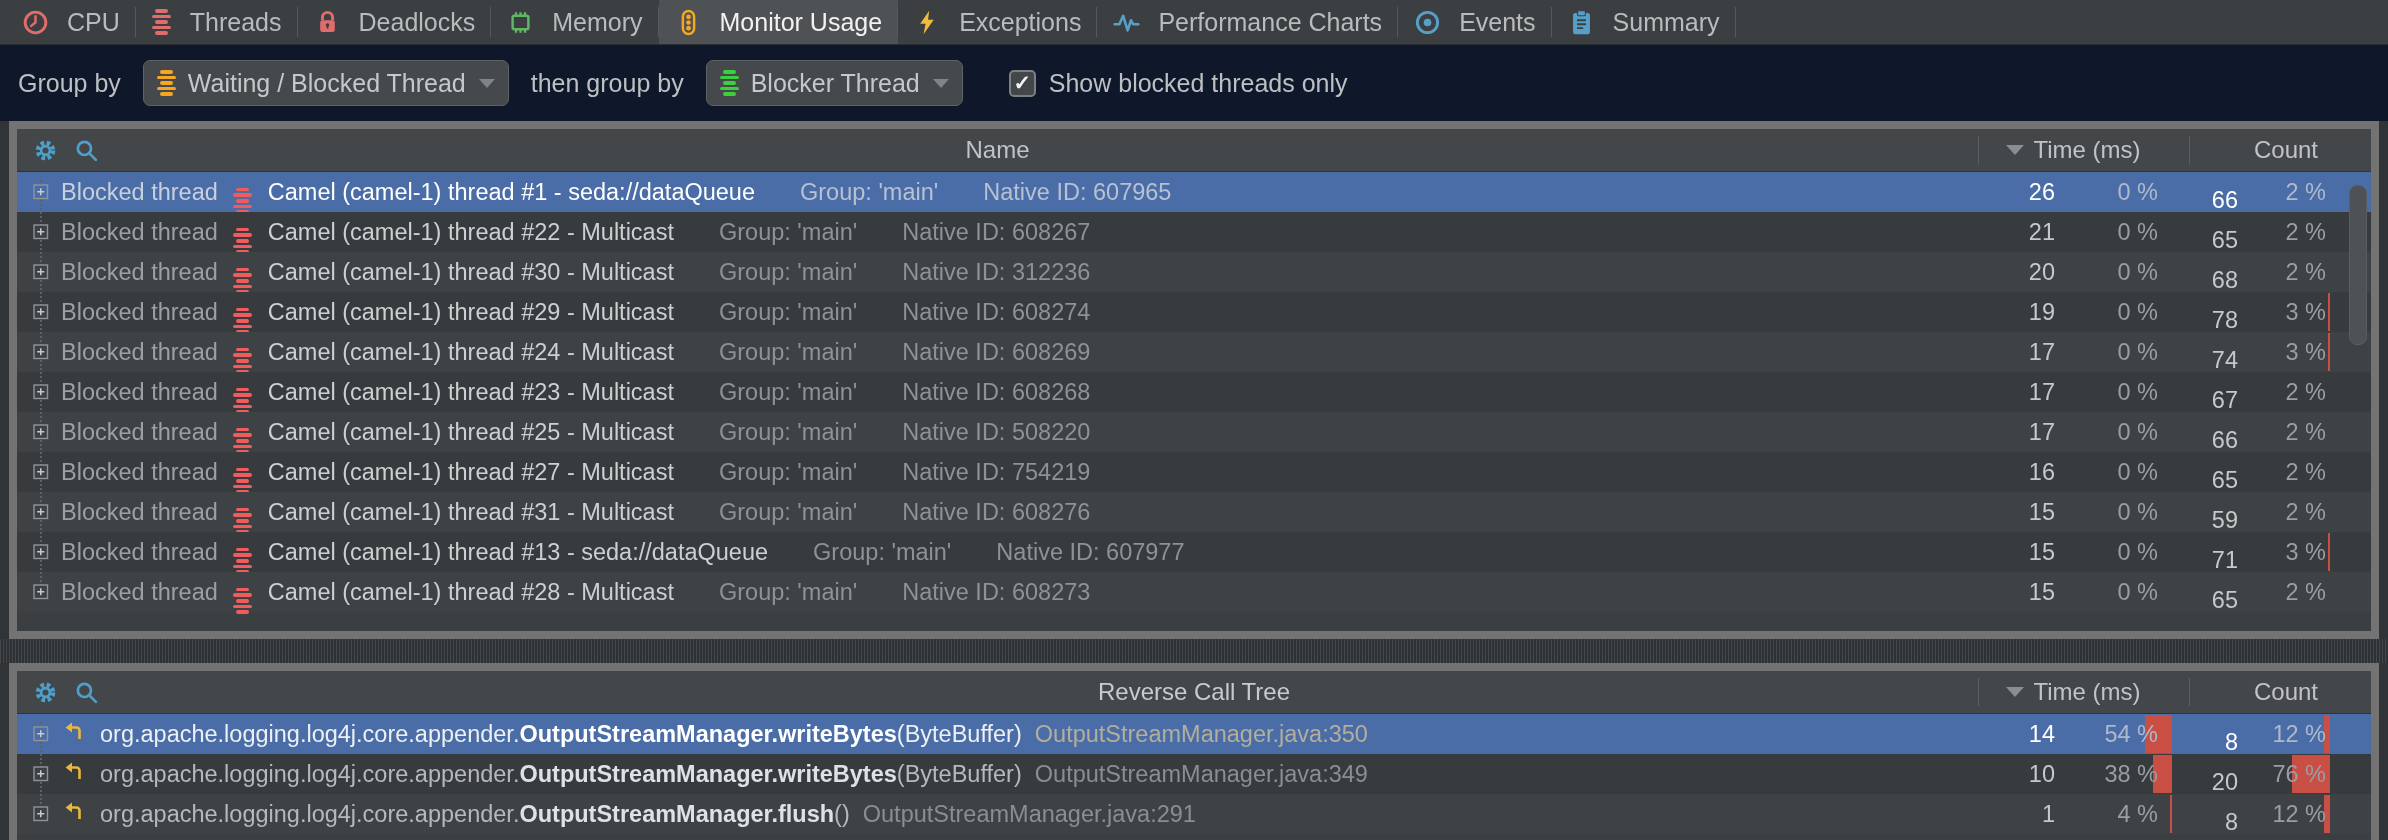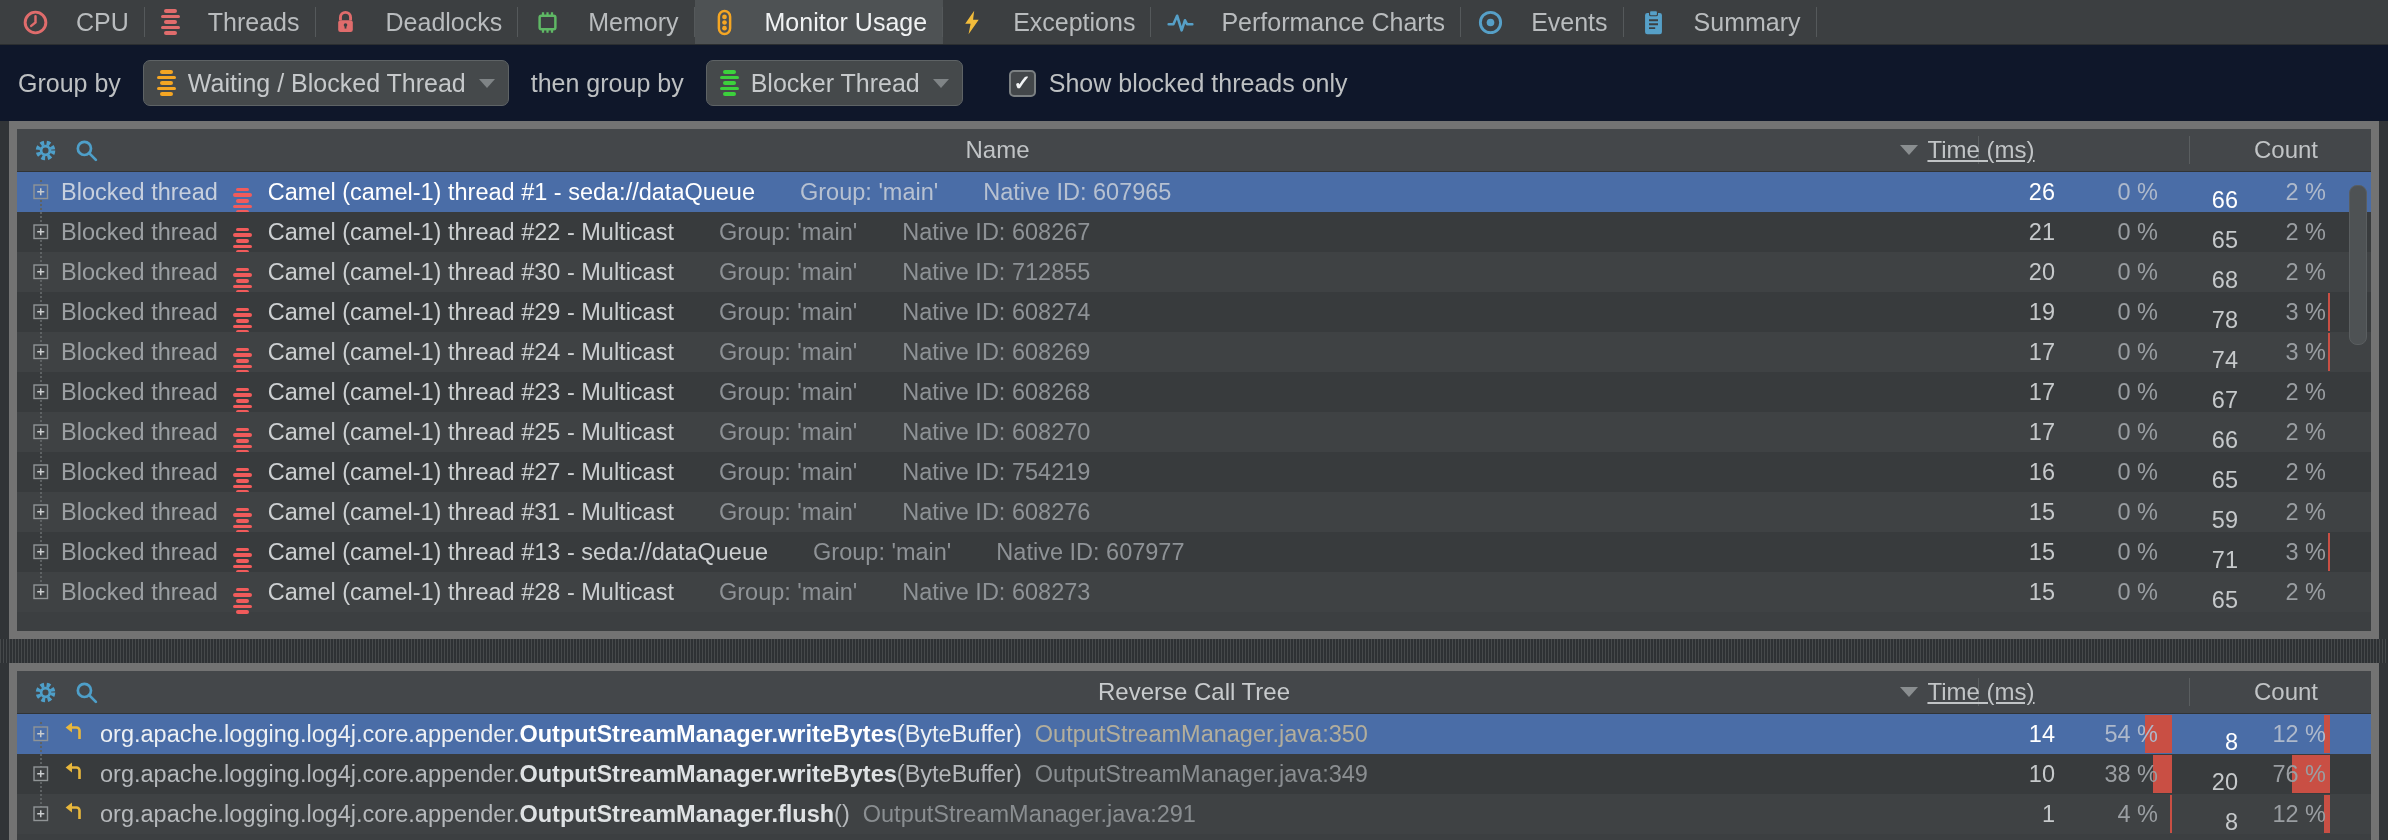--- a/index.html
+++ b/index.html
@@ -4,21 +4,21 @@
 <style>
   html,body{margin:0;padding:0;}
   body{
     width:2388px;height:840px;overflow:hidden;position:relative;
     background:#313437;
     font-family:"Liberation Sans", sans-serif;
     -webkit-user-select:none;user-select:none;
   }
   
   .tabbar{height:44px;background:#3C3F41;display:flex;align-items:stretch;padding-left:6px;border-bottom:1px solid #2B2E30;}
-  .tab{display:flex;align-items:center;gap:27px;padding:0 16px;position:relative;color:#B9BCBE;font-size:25px;white-space:nowrap;}
+  .tab{display:flex;align-items:center;gap:18px;padding:0 16px;position:relative;color:#B9BCBE;font-size:25px;white-space:nowrap;}
   .tab.selected{background:#4E5254;color:#F0F2F3;}
   .tab::after{content:"";position:absolute;right:0;top:7px;bottom:7px;width:1px;background:#55595B;}
   .tab-icon{display:flex;align-items:center;}
   .tab-icon svg{display:block;}
   
   .toolbar{height:76px;background:#0f172a;display:flex;align-items:center;padding-left:18px;gap:22px;font-size:25px;color:#BDC0C2;}
   .dropdown{height:44px;display:flex;align-items:center;gap:11px;padding:0 13px;background:#45494B;border:1px solid #5E6365;border-radius:7px;}
   .dropdown .value{color:#C6C9CB;}
   .dd-arrow{width:0;height:0;border-left:8px solid transparent;border-right:8px solid transparent;border-top:9px solid #7F8486;margin-left:2px;}
   .dd-icon{display:flex;}
@@ -33,21 +33,21 @@
   .panel{margin:0 9px;border:8px solid #737373;background:#3C3F41;position:relative;overflow:hidden;}
   #threads-panel{height:502px;}
   #calltree-panel{height:200px;}
   .panel-header{height:42px;background:#44474A;border-bottom:1px solid #313436;position:relative;display:flex;align-items:center;padding-left:16px;gap:16px;font-size:24px;color:#C1C4C6;}
   .hicon{display:flex;align-items:center;}
   .hdr-name{position:absolute;left:0;width:1961px;text-align:center;}
   .hdr-title{position:absolute;left:0;right:0;text-align:center;color:#C8CBCD;}
   .hdr-sep{position:absolute;top:7px;bottom:7px;width:1px;background:#5A5E60;}
   .hdr-sep.s1{left:1961px;}
   .hdr-sep.s2{left:2172px;}
-  .hdr-time{position:absolute;left:1845px;width:211px;display:flex;align-items:center;justify-content:center;gap:9px;text-decoration:underline;}
+  .hdr-time{position:absolute;left:1951px;width:211px;display:flex;align-items:center;justify-content:center;gap:9px;}
   .hdr-count{position:absolute;left:2172px;width:194px;text-align:center;}
   .sort-arrow{width:0;height:0;border-left:9px solid transparent;border-right:9px solid transparent;border-top:10px solid #8A8E90;}
   
   .rows{position:relative;}
   .row{height:40px;display:flex;align-items:center;position:relative;font-size:23.5px;color:#C6C9CB;padding-left:16px;white-space:nowrap;}
   .row.light{background:#3F4244;}
   .row.dark{background:#383B3D;}
   .row.selected{background:#4A6DA7;color:#FFFFFF;}
   .expand{margin-right:12px;position:relative;z-index:2;display:flex;}
   .kind{color:#9CA0A3;margin-right:15px;}
@@ -301,21 +301,21 @@
         <span class="kind">Blocked thread</span>
         <span class="thread-icon"><span class="tbars" style="--c:#F15B5B">
             <i></i>
             <i></i>
             <i></i>
             <i></i>
             <i></i>
           </span></span>
         <span class="tname">Camel (camel-1) thread #30 - Multicast</span>
         <span class="group">Group: 'main'</span>
-        <span class="nid">Native ID: 712855</span>
+        <span class="nid">Native ID: 312236</span>
         <span class="val v-time">
           <span class="txt">20</span>
         </span>
         <span class="val v-tpct pct">
           <span class="txt">0 %</span>
         </span>
         <span class="val v-count">
           <span class="txt">68</span>
         </span>
         <span class="val v-cpct pct">
@@ -427,21 +427,21 @@
         <span class="kind">Blocked thread</span>
         <span class="thread-icon"><span class="tbars" style="--c:#F15B5B">
             <i></i>
             <i></i>
             <i></i>
             <i></i>
             <i></i>
           </span></span>
         <span class="tname">Camel (camel-1) thread #25 - Multicast</span>
         <span class="group">Group: 'main'</span>
-        <span class="nid">Native ID: 608270</span>
+        <span class="nid">Native ID: 508220</span>
         <span class="val v-time">
           <span class="txt">17</span>
         </span>
         <span class="val v-tpct pct">
           <span class="txt">0 %</span>
         </span>
         <span class="val v-count">
           <span class="txt">66</span>
         </span>
         <span class="val v-cpct pct">

